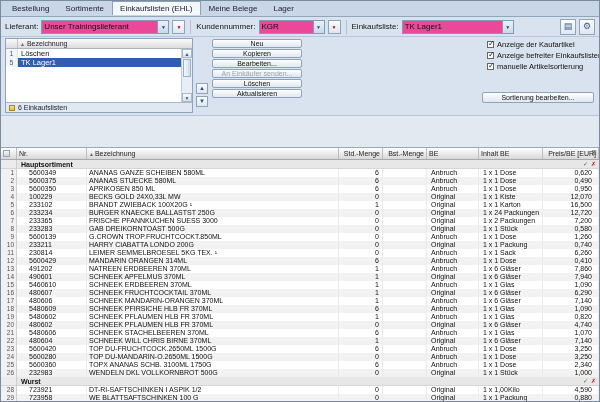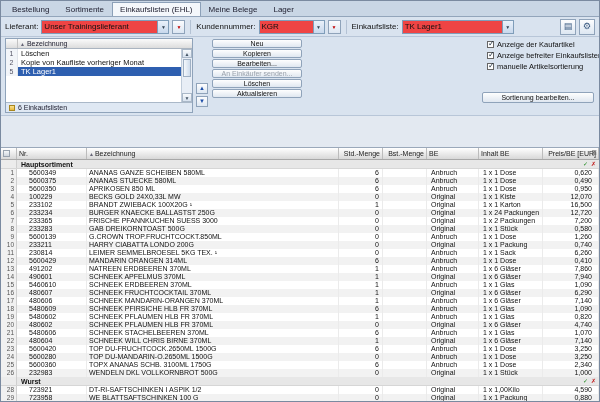--- a/index.html
+++ b/index.html
@@ -1,28 +1,28 @@
 <!DOCTYPE html>
 <html><head>
 <meta charset="utf-8">
 <style>
   * { margin:0; padding:0; box-sizing:border-box; }
   html,body { background:#fff; }
   body { font-family:"Liberation Sans","DejaVu Sans",sans-serif; }
   .window { position:relative; width:600px; height:402px; border:1px solid #7a8aa0; background:#d9e3ef; overflow:hidden; }
 
   
-  .tabbar { position:absolute; top:0; left:0; right:0; height:16px; background:#c9d6e5; border-bottom:1px solid #93a5bb; display:flex; align-items:center; padding-left:3px; }
+  .tabbar { position:absolute; top:0; left:0; right:0; height:16px; background:#c9d6e5; border-bottom:1px solid #93a5bb; display:flex; align-items:flex-start; padding-left:3px; }
   .tab { font-size:8px; line-height:13px; padding:0 7px; color:#223; border:1px solid transparent; border-bottom:none; white-space:nowrap; cursor:default; }
   .tab.active { background:#f4f7fb; border-color:#8ca0b8; font-weight:normal; }
 
   
   .toolbar { position:absolute; top:16px; left:0; right:0; height:20px; display:flex; align-items:center; padding:0 4px; gap:3px; font-size:8px; border-bottom:1px solid #b8c6d8; background:#d9e3ef; }
   .lbl { white-space:nowrap; color:#111; }
-  .combo { display:flex; align-items:stretch; height:14px; background:#ef4444; border:1px solid #7f9db9; }
+  .combo { display:flex; align-items:stretch; height:14px; background:#ec4899; border:1px solid #7f9db9; }
   .combo-text { flex:1; font-size:8px; line-height:12px; padding:0 2px; white-space:nowrap; overflow:hidden; color:#111; }
   .combo-btn { width:11px; background:linear-gradient(#eaf1fa,#c8d8ec); border-left:1px solid #7f9db9; font-size:5px; color:#345; display:flex; align-items:center; justify-content:center; }
   .redbtn { width:13px; height:14px; border:1px solid #8fa3ba; background:linear-gradient(#fbfcfe,#dce6f2); padding:0; display:flex; align-items:center; justify-content:center; cursor:default; }
   .redbtn span { font-size:5px; color:#c00000; }
   .sep { width:1px; height:14px; background:#b4c2d4; margin:0 2px; }
   .tb-spacer { flex:1; }
   .iconbtn { width:16px; height:16px; border:1px solid #8fa3ba; background:linear-gradient(#fdfdfe,#dde7f2); font-size:9px; line-height:13px; text-align:center; color:#3a5a80; padding:0; cursor:default; font-family:inherit; }
 
   
   .panel { position:absolute; top:36px; left:0; right:0; height:78px; }
@@ -147,26 +147,20 @@
           <span>Bezeichnung</span>
         </span>
       </div>
       <div class="list-body">
           <div class="lrow">
             <span class="lnum">1</span>
             <span class="llabel">
               <span>Löschen</span>
             </span>
           </div>
-          <div class="lrow">
-            <span class="lnum">2</span>
-            <span class="llabel">
-              <span>Kopie von Kaufliste vorheriger Monat</span>
-            </span>
-          </div>
           <div class="lrow sel">
             <span class="lnum">5</span>
             <span class="llabel">
               <span>TK Lager1</span>
             </span>
           </div>
         </div>
       <div class="vscroll">
         <span class="vs-up">▲</span>
         <span class="vs-thumb"></span>

